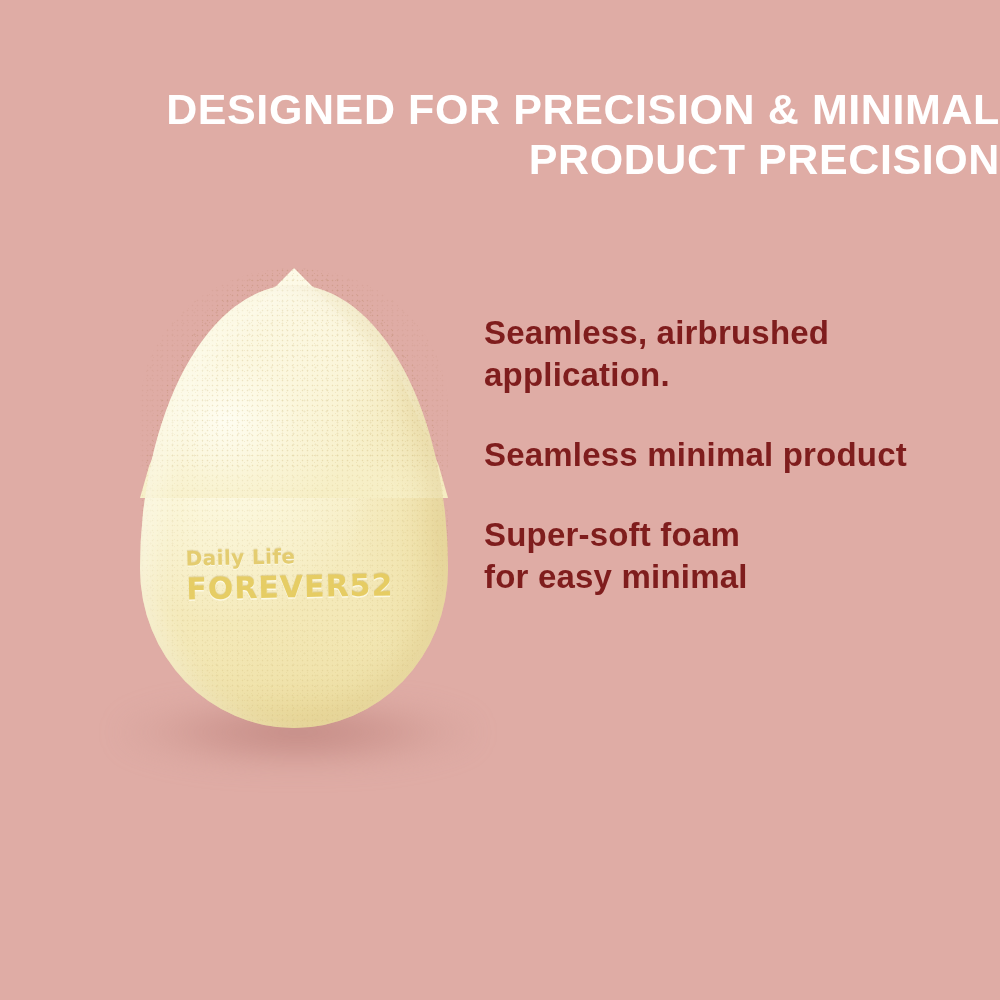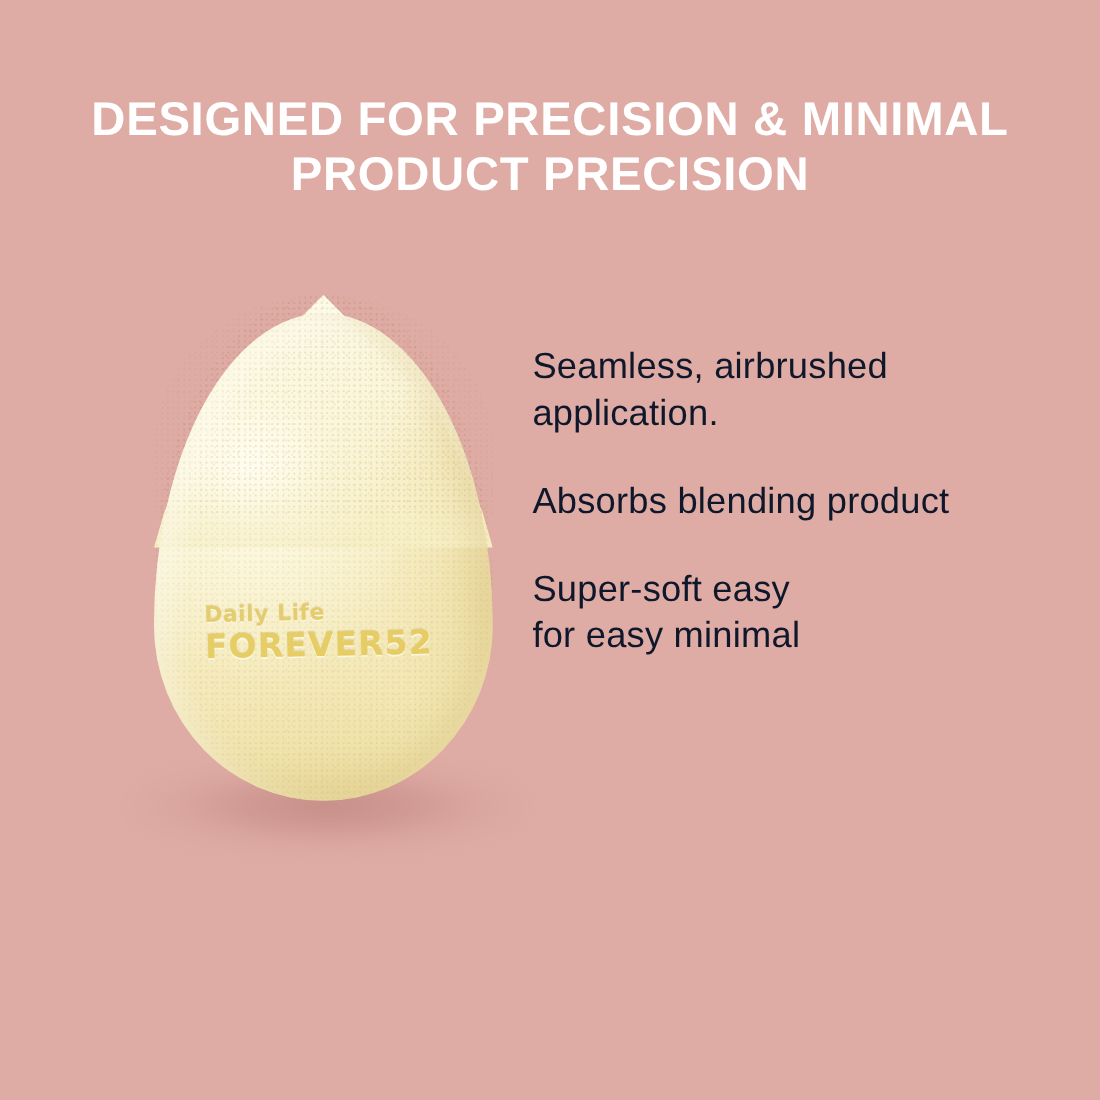--- a/index.html
+++ b/index.html
@@ -28,21 +28,21 @@
     top: 84px;
     width: 1000px;
     text-align: center;
     color: #ffffff;
     font-family: "Liberation Sans", sans-serif;
     font-weight: bold;
     font-size: 43px;
     line-height: 50px;
     letter-spacing: 0.6px;
   }
-  #headline .hl-line { display: block; white-space: nowrap; }
+  #headline .hl-line { display: block; white-space: nowrap; text-align: right; }
 
   
   #sponge-figure {
     position: absolute;
     left: 108px;
     top: 268px;
     width: 380px;
     height: 500px;
   }
 
@@ -179,23 +179,23 @@
     opacity: 0.85;
     text-shadow: 0 1.5px 0 rgba(255,255,242,0.82), 0 -1px 1px rgba(176,148,58,0.38);
   }
 
   
   #benefits {
     position: absolute;
     left: 484px;
     top: 312px;
     width: 500px;
-    color: #0f172a;
+    color: #7f1d1d;
     font-family: "Liberation Sans", sans-serif;
-    font-weight: normal;
+    font-weight: bold;
     font-size: 33px;
     line-height: 42px;
     letter-spacing: 0.2px;
   }
   #benefits .benefit { margin: 0 0 38px 0; }
   #benefits .benefit:last-child { margin-bottom: 0; }
   #benefits .benefit-line { display: block; white-space: nowrap; }
 </style>
 </head>
 <body>
@@ -220,21 +220,21 @@
       <span class="brand-main">FOREVER52</span>
     </div>
   </div>
 
   <div id="benefits">
     <p class="benefit">
       <span class="benefit-line">Seamless, airbrushed</span>
       <span class="benefit-line">application.</span>
     </p>
     <p class="benefit">
-      <span class="benefit-line">Absorbs blending product</span>
+      <span class="benefit-line">Seamless minimal product</span>
     </p>
     <p class="benefit">
-      <span class="benefit-line">Super-soft easy</span>
+      <span class="benefit-line">Super-soft foam</span>
       <span class="benefit-line">for easy minimal</span>
     </p>
   </div>
 
 </div>
 
 </body></html>

